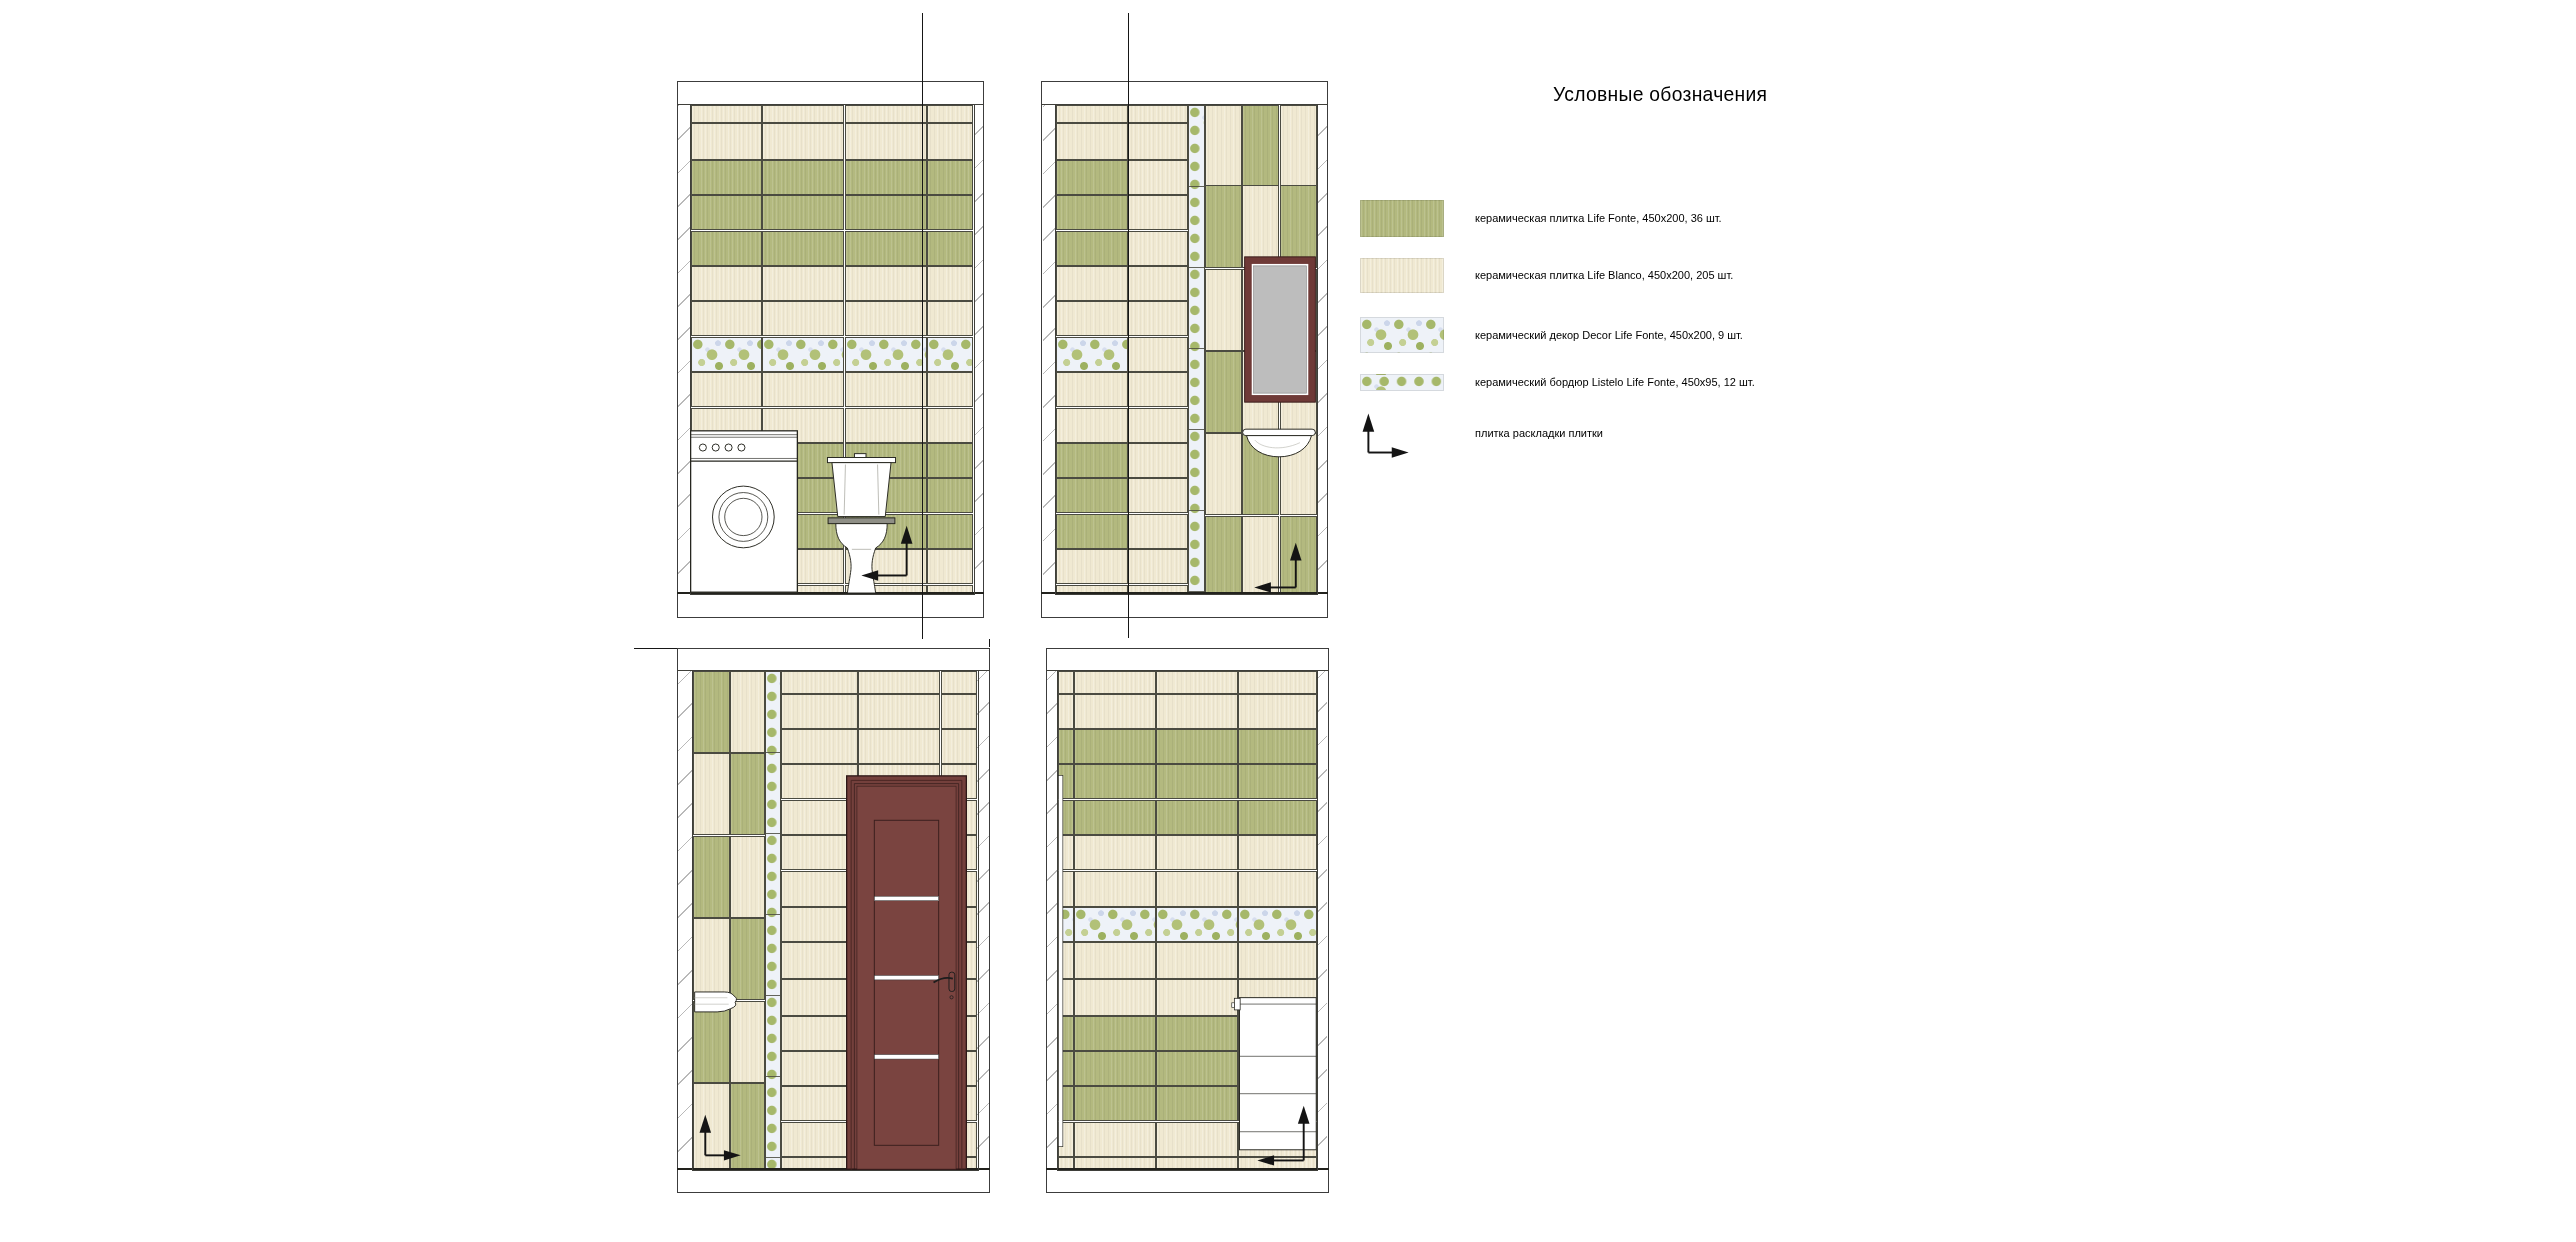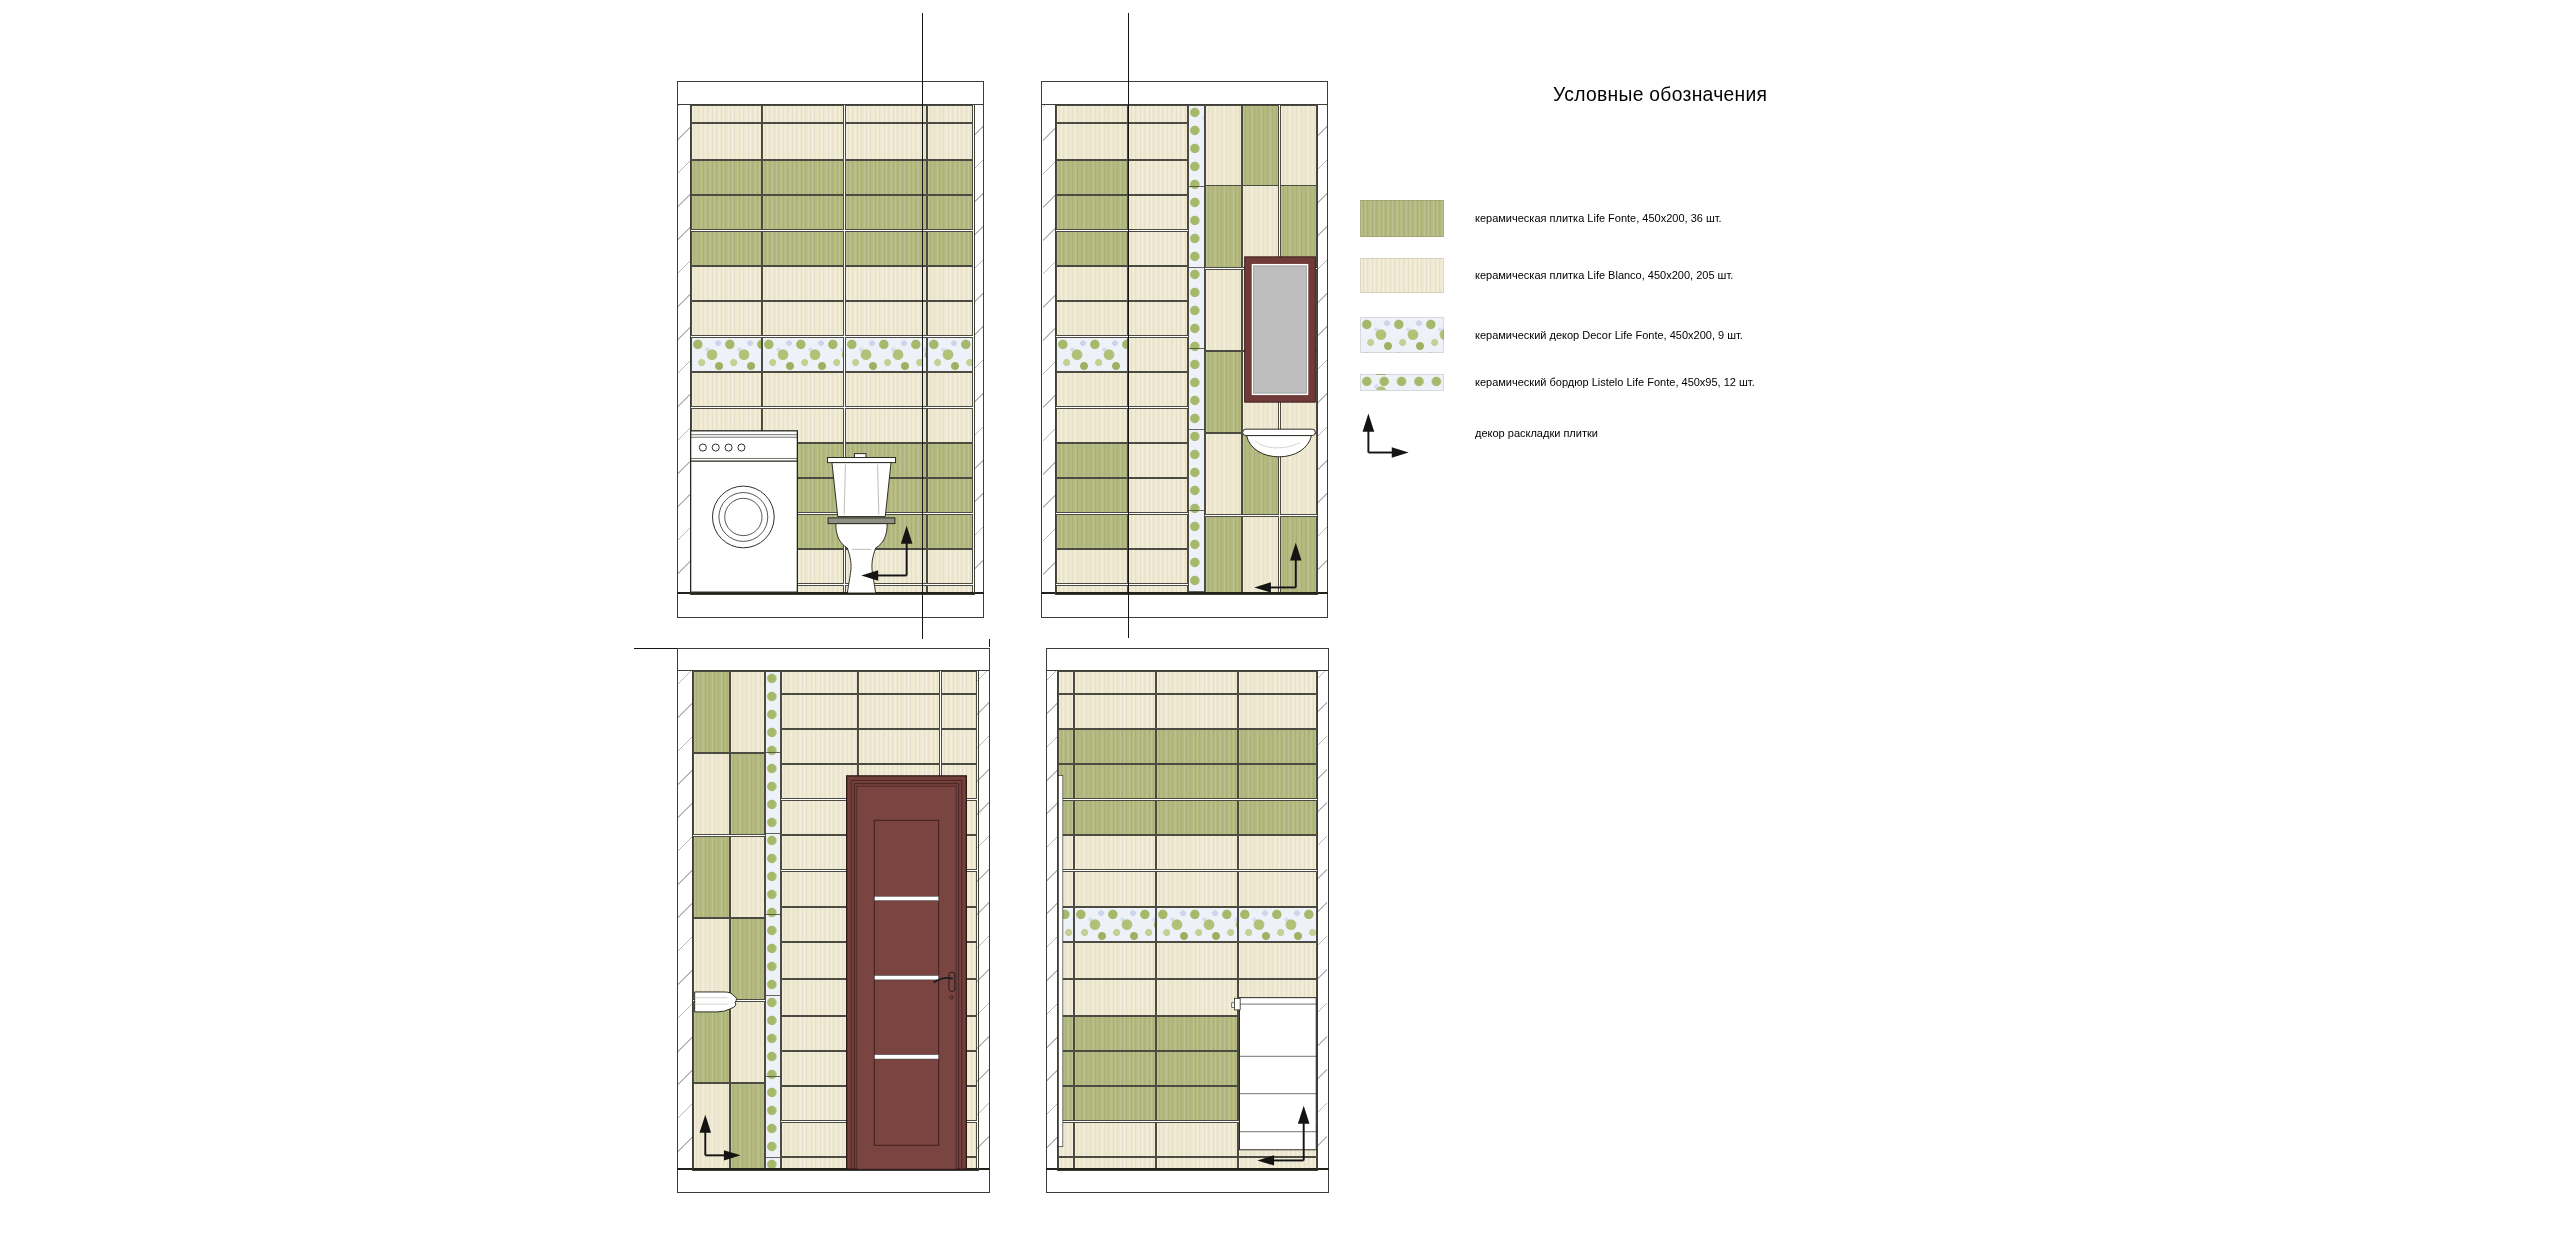--- a/index.html
+++ b/index.html
@@ -55,21 +55,21 @@
       <div class="legend-swatch t-F" style="left: 1360px; top: 317px; width: 84px; height: 36px; border: 0.6px solid rgba(0, 0, 0, 0.1);"></div>
       <div class="legend-label" style="left: 1475px; top: 335px;">керамический декор Decor Life Fonte, 450x200, 9 шт.</div>
       <div class="legend-swatch t-F listelo" style="left: 1360px; top: 374px; width: 84px; height: 17.4px; border: 0.6px solid rgba(0, 0, 0, 0.1);"></div>
       <div class="legend-label" style="left: 1475px; top: 382px;">керамический бордюр Listelo Life Fonte, 450x95, 12 шт.</div>
       <div class="arrow" style="left: 1358px; top: 411px;"><svg width="61" height="48" viewBox="0 0 94 74" xmlns="http://www.w3.org/2000/svg" style="overflow:visible">
     <line x1="16" y1="64" x2="16" y2="30" stroke="#141414" stroke-width="3"></line>
     <polygon points="16,4 7,32 25,32" fill="#141414"></polygon>
     <line x1="16" y1="64" x2="54" y2="64" stroke="#141414" stroke-width="3"></line>
     <polygon points="78,64 52,56 52,72" fill="#141414"></polygon>
         </svg></div>
-      <div class="legend-label" style="left: 1475px; top: 433px;">декор раскладки плитки</div>
+      <div class="legend-label" style="left: 1475px; top: 433px;">плитка раскладки плитки</div>
     </div>
   <div id="walls">
       <div class="panel" style="left: 677px; top: 81px; width: 307px; height: 537px;"></div>
       <div class="hatch" style="left: 678px; top: 105px; width: 13px; height: 488px;"></div>
       <div class="hatch" style="left: 974px; top: 105px; width: 9px; height: 488px;"></div>
       <div class="tline" style="left: 677px; top: 104px; width: 307px; height: 1.3px;"></div>
       <div class="fline" style="left: 677px; top: 592px; width: 307px; height: 1.9px;"></div>
       <div class="tile t-C" style="left: 691px; top: 105px; width: 71px; height: 18px;"></div>
       <div class="tile t-C" style="left: 691px; top: 123px; width: 71px; height: 37px;"></div>
       <div class="tile t-G" style="left: 691px; top: 160px; width: 71px; height: 35px;"></div>

